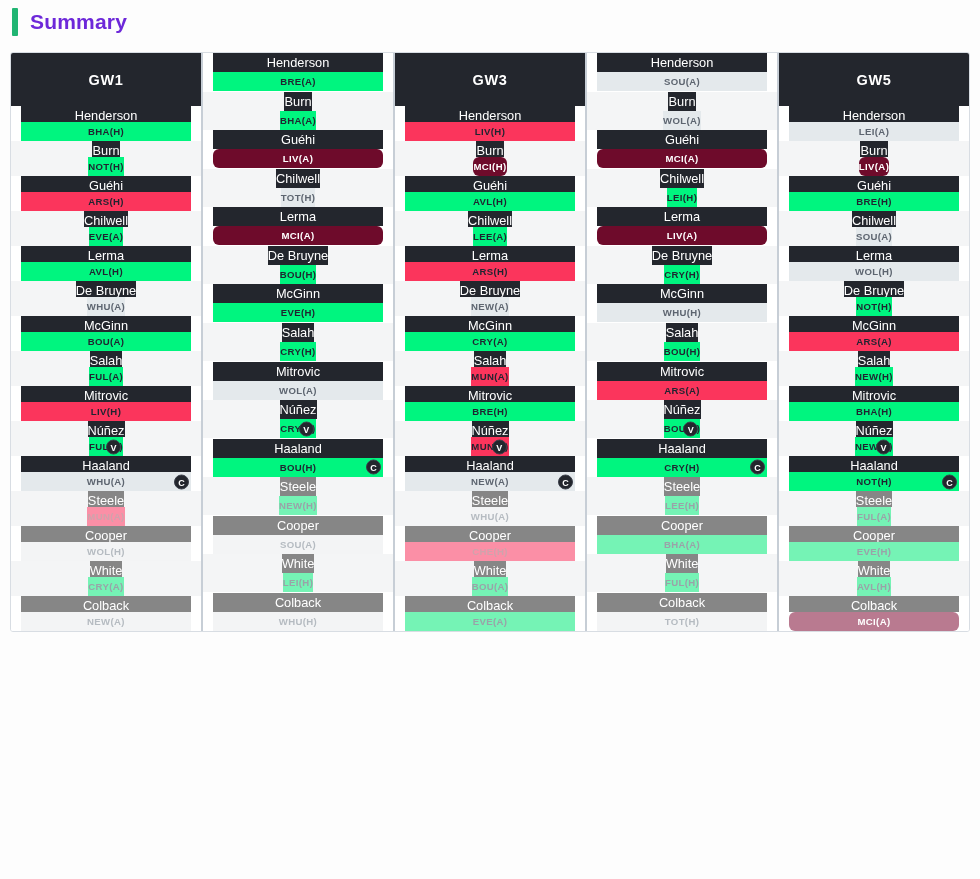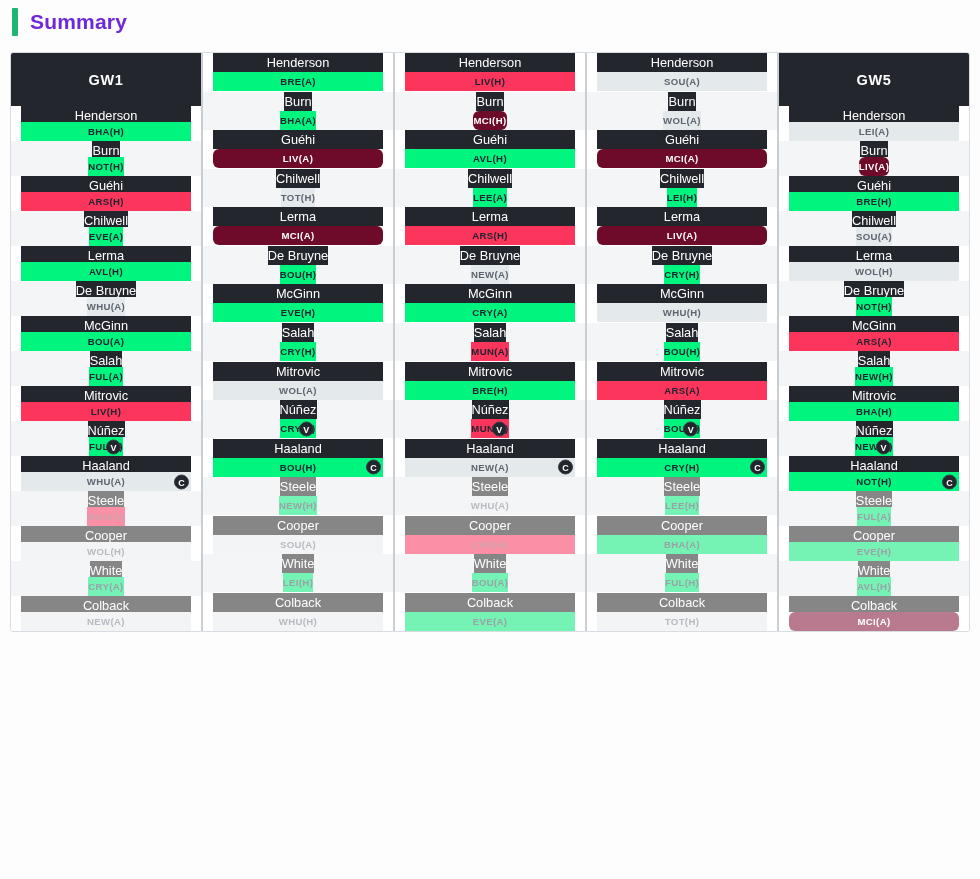--- a/index.html
+++ b/index.html
@@ -240,20 +240,21 @@
             <div class="name-bar">White</div>
             <div class="fx-bar fx-green"><span>LEI(H)</span></div>
           </div>
           <div class="cell bench">
             <div class="name-bar">Colback</div>
             <div class="fx-bar fx-neutral"><span>WHU(H)</span></div>
           </div>
         </div>
       </div>
       <div class="col">
+        <div class="col-head">GW3</div>
         <div class="col-body">
           <div class="cell">
             <div class="name-bar">Henderson</div>
             <div class="fx-bar fx-red"><span>LIV(H)</span></div>
           </div>
           <div class="cell alt">
             <div class="name-bar">Burn</div>
             <div class="fx-bar fx-darkred"><span>MCI(H)</span></div>
           </div>
           <div class="cell">

